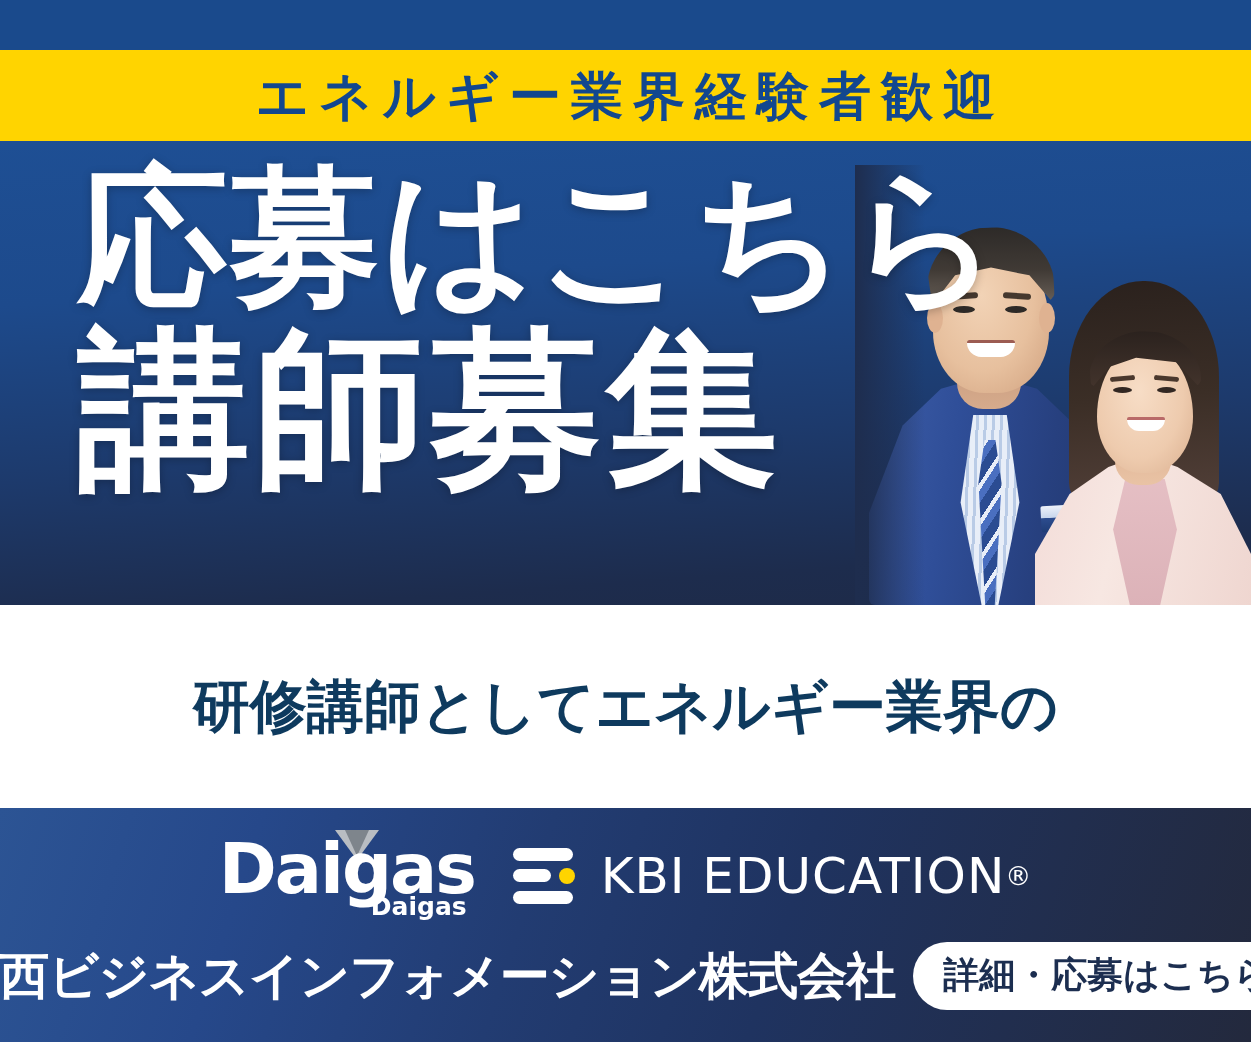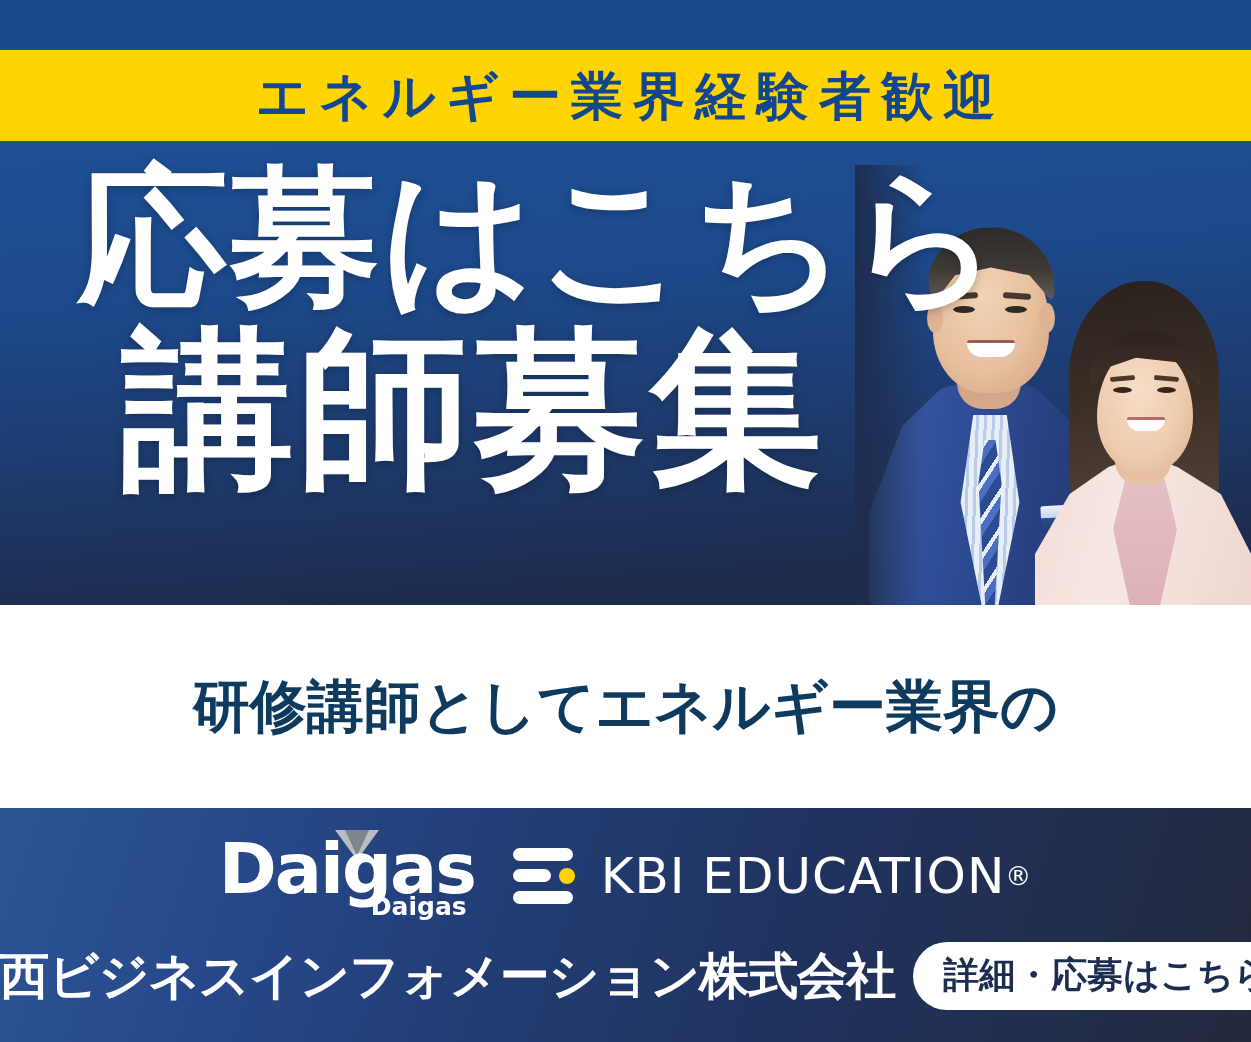--- a/index.html
+++ b/index.html
@@ -182,21 +182,20 @@
     display: block;
     text-shadow: 0 2px 10px rgba(0,0,0,0.25);
   }
   .hero-line2 {
     font-size: 172px;
     letter-spacing: 4px;
     white-space: nowrap;
     display: block;
     margin-top: 12px;
     text-shadow: 0 2px 10px rgba(0,0,0,0.25);
-    margin-left: 44px;
   }
 
   
   .subcopy {
     position: absolute;
     left: 0; top: 605px;
     width: 1251px; height: 203px;
     background: #ffffff;
     display: flex;
     flex-direction: column;

